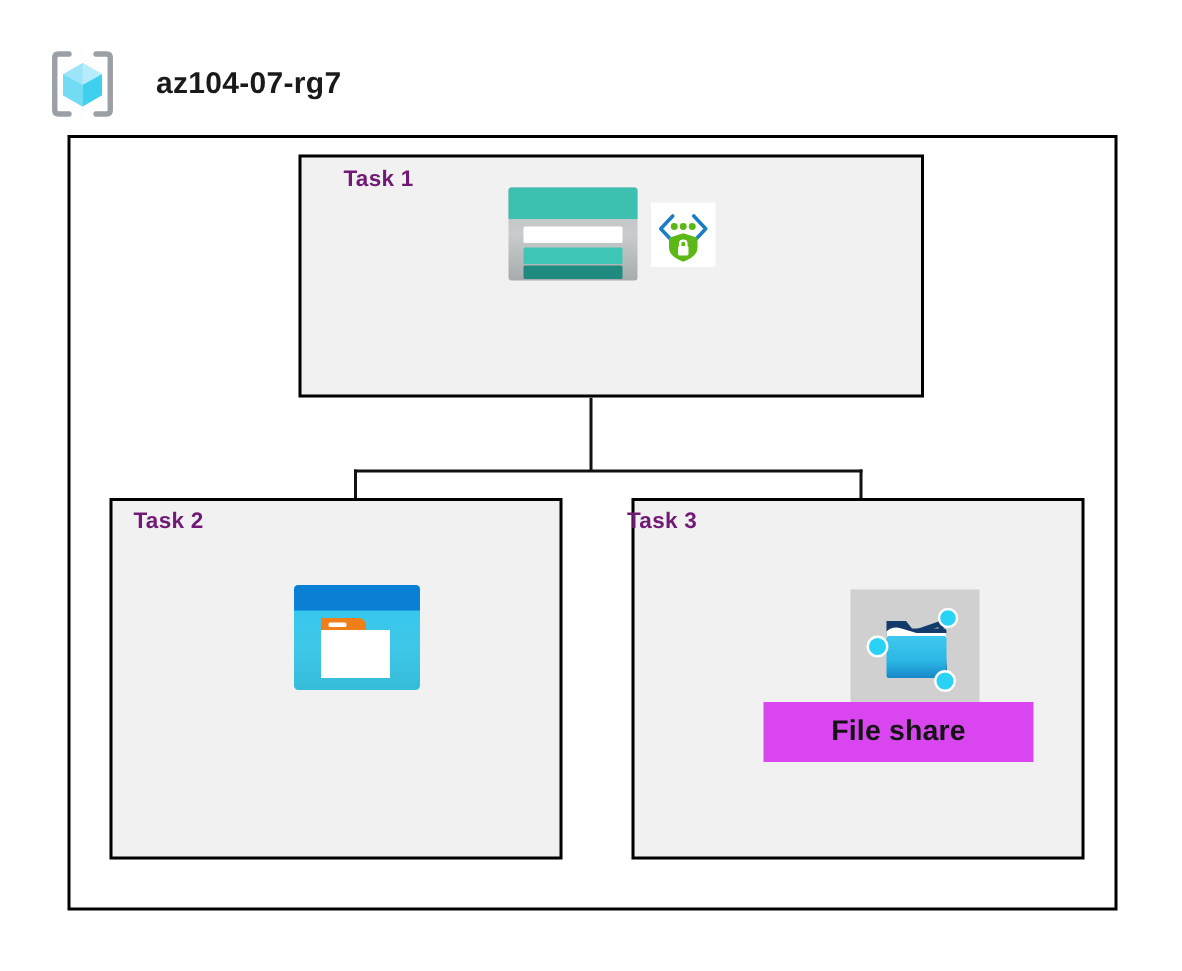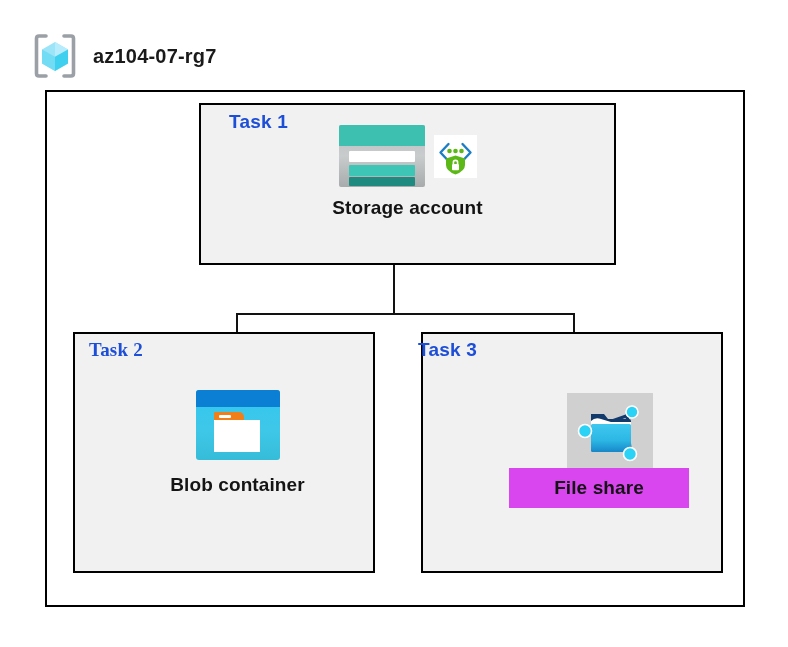--- a/index.html
+++ b/index.html
@@ -24,21 +24,21 @@
 
   
   .rg-header {
     position: absolute;
     left: 30px;
     top: 28px;
     width: 300px;
     height: 56px;
     display: flex;
     align-items: center;
-    gap: 13px;
+    gap: 24px;
   }
   .rg-icon {
     width: 50px;
     height: 50px;
     position: relative;
     flex: none;
   }
   .rg-title {
     font-size: 20px;
     font-weight: bold;
@@ -64,29 +64,29 @@
     border: 2px solid #000000;
     background: #f1f1f1;
     box-sizing: border-box;
   }
   #task1-box { left: 199px; top: 103px; width: 417px; height: 162px; }
   #task2-box { left: 73px;  top: 332px; width: 302px; height: 241px; }
   #task3-box { left: 421px; top: 332px; width: 302px; height: 241px; }
 
   .task-label {
     position: absolute;
-    font-size: 19px;
+    font-size: 15px;
     font-weight: bold;
-    color: #1d4ed8;
+    color: #701a75;
     letter-spacing: 0.2px;
     white-space: nowrap;
     text-align: center;
   }
   #task1-label { left: 229px; top: 111px; }
-  #task2-label { left: 89px;  top: 339px; font-family: Liberation Serif, serif; }
+  #task2-label { left: 89px;  top: 339px; }
   #task3-label { left: 418px; top: 339px; }
 
   
   .conn {
     position: absolute;
     background: #121212;
   }
   .conn-v { width: 2px; }
   .conn-h { height: 2px; }
 
@@ -259,33 +259,31 @@
           <path d="M28.5 9 L36.5 17.5 L28.5 26" fill="none" stroke="#1b7ec4" stroke-width="2.4" stroke-linecap="round" stroke-linejoin="round"></path>
           <circle cx="15.5" cy="16" r="2.3" fill="#5cb817"></circle>
           <circle cx="21.5" cy="16" r="2.3" fill="#5cb817"></circle>
           <circle cx="27.5" cy="16" r="2.3" fill="#5cb817"></circle>
           <path d="M21.5 20.5 L31 23.5 V30 Q31 36 21.5 39.5 Q12 36 12 30 V23.5 Z" fill="#5cb817"></path>
           <rect x="18" y="29" width="7" height="6.3" rx="1" fill="#ffffff"></rect>
           <path d="M19.4 29 V27.3 Q19.4 25.4 21.5 25.4 Q23.6 25.4 23.6 27.3 V29" fill="none" stroke="#ffffff" stroke-width="1.6"></path>
         </svg>
       </div>
     </div>
-    <div class="node-caption" id="storage-caption">Storage account</div>
   </div>
 
   <div class="task-box" id="task2-box"></div>
   <div class="task-label" id="task2-label">Task 2</div>
 
   <div class="node" id="node-blob">
     <div class="ic-blob">
       <div class="bl-head"></div>
       <div class="bl-tab"></div>
       <div class="bl-doc"></div>
     </div>
-    <div class="node-caption" id="blob-caption">Blob container</div>
   </div>
 
   <div class="task-box" id="task3-box"></div>
   <div class="task-label" id="task3-label">Task 3</div>
 
   <div class="node" id="node-fileshare">
     <div id="fs-icon-wrap">
       <div class="ic-fileshare">
         <svg viewBox="0 0 72 62" width="72" height="62" aria-hidden="true">
           <path d="M12 30 L58 14" stroke="#123a6b" stroke-width="3.4" fill="none"></path>

